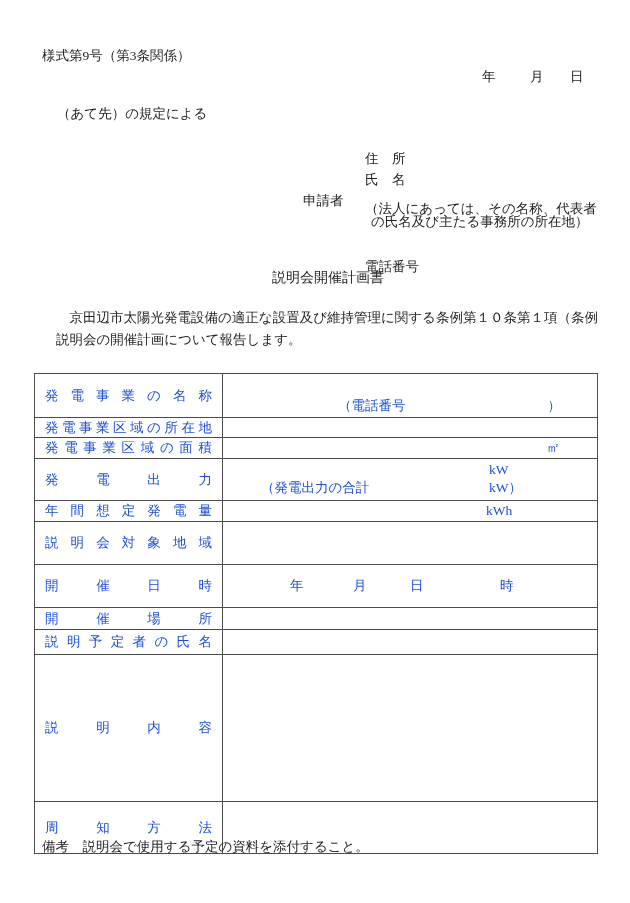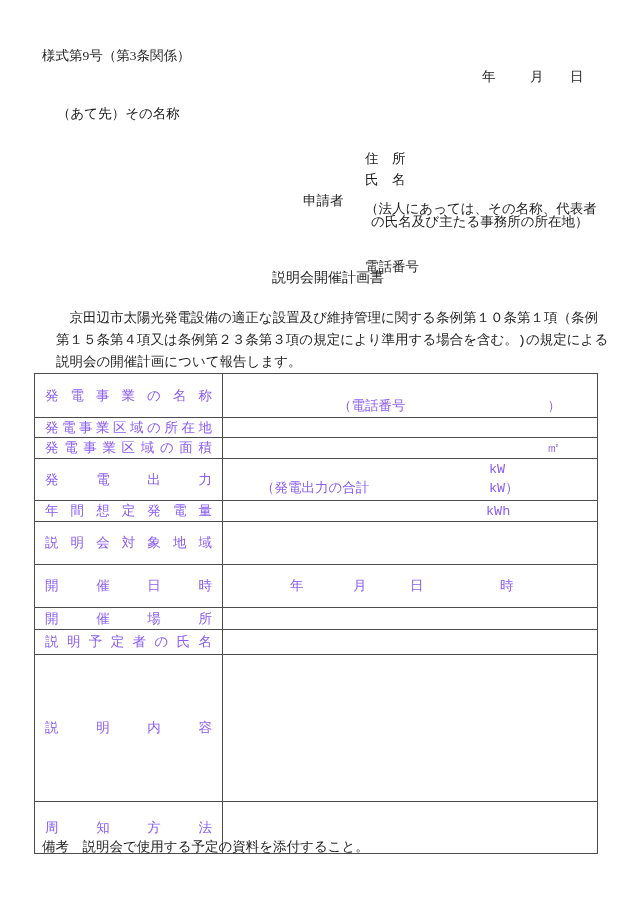--- a/index.html
+++ b/index.html
@@ -52,22 +52,21 @@
   .body-text div { white-space: nowrap; }
 
   
   .plan-table {
     position: absolute;
     left: 34px; top: 373px;
     width: 563px;
     border-collapse: collapse;
     table-layout: fixed;
     font-size: 13.5px;
-    color: #8b5cf6;
-    font-family: Liberation Mono, monospace;
+    color: #1d4ed8;
   }
   .plan-table td {
     border: 1px solid #4b4b4b;
     padding: 0;
     vertical-align: middle;
     overflow: hidden;
   }
   .plan-table td.lbl {
     padding: 0 10px;
     text-align: justify;
@@ -83,34 +82,33 @@
 </style>
 </head>
 <body>
 
 <div class="page">
 
   <div class="abs form-number">様式第9号（第3条関係）</div>
   <div class="abs date-year">年</div>
   <div class="abs date-month">月</div>
   <div class="abs date-day">日</div>
-  <div class="abs addressee">（あて先）その名称</div>
+  <div class="abs addressee">（あて先）の規定による</div>
 
   <div class="abs ap-address">住　所</div>
   <div class="abs ap-name">氏　名</div>
   <div class="abs ap-label">申請者</div>
   <div class="abs ap-corp1">（法人にあっては、その名称、代表者</div>
   <div class="abs ap-corp2">の氏名及び主たる事務所の所在地）</div>
   <div class="abs ap-phone">電話番号</div>
 
   <div class="abs doc-title">説明会開催計画書</div>
 
   <div class="abs body-text">
     <div>　京田辺市太陽光発電設備の適正な設置及び維持管理に関する条例第１０条第１項（条例</div>
-    <div>第１５条第４項又は条例第２３条第３項の規定により準用する場合を含む。)の規定による</div>
     <div>説明会の開催計画について報告します。</div>
   </div>
 
   <table class="plan-table">
     <colgroup>
       <col style="width:188px">
       <col style="width:375px">
     </colgroup>
 
     <tbody>

